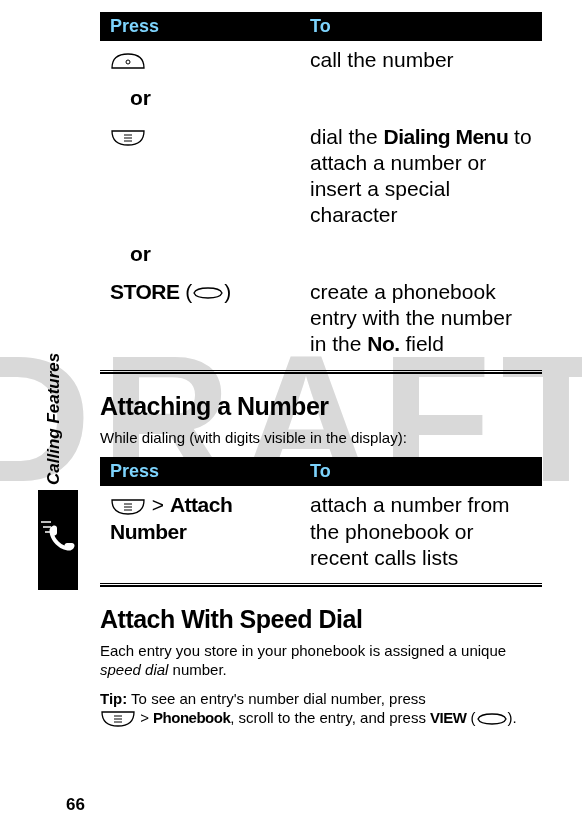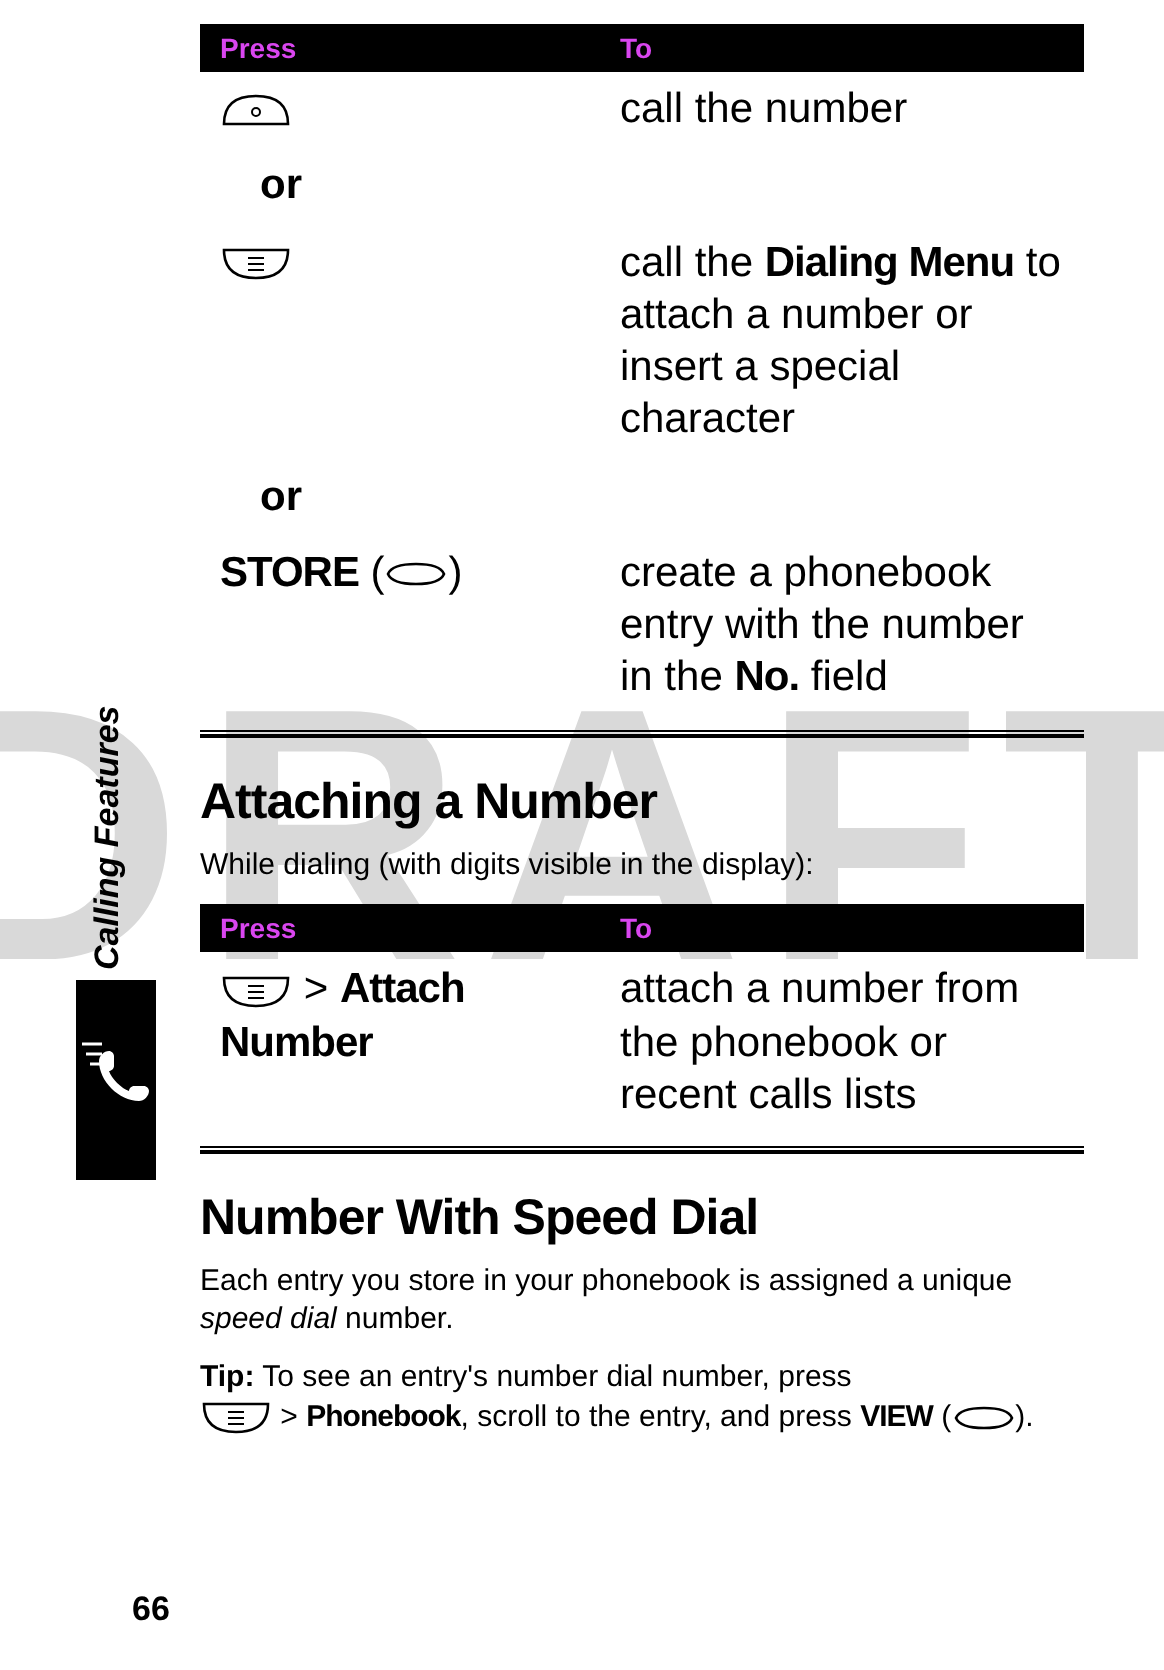--- a/index.html
+++ b/index.html
@@ -72,25 +72,25 @@
   }
 
   
   table.press-to {
     width: 100%;
     border-collapse: collapse;
     margin-bottom: 6px;
   }
   table.press-to thead th {
     background: #000;
-    color: #d946ef;
+    color: #7dd3fc;
     text-align: left;
     font-weight: bold;
     padding: 4px 10px;
-    font-size: 14px;
+    font-size: 18px;
   }
   table.press-to td {
     padding: 6px 10px 6px 10px;
     vertical-align: top;
     font-size: 21px;
     line-height: 1.25;
   }
   table.press-to td.left {
     width: 200px;
   }
@@ -190,21 +190,21 @@
           <span class="key-shape key-menu">
             <svg width="36" height="22" viewBox="0 0 36 22">
                 <path d="M2 4 Q2 18 18 18 Q34 18 34 4 Z" fill="none" stroke="#000" stroke-width="1.3"></path>
                 <line x1="14" y1="8" x2="22" y2="8" stroke="#000" stroke-width="1"></line>
                 <line x1="14" y1="11" x2="22" y2="11" stroke="#000" stroke-width="1"></line>
                 <line x1="14" y1="14" x2="22" y2="14" stroke="#000" stroke-width="1"></line>
               </svg>
           </span>
         </td>
         <td>
-          <span>call the </span><span class="menu-font">Dialing Menu</span><span> to attach a number or insert a special character</span>
+          <span>dial the </span><span class="menu-font">Dialing Menu</span><span> to attach a number or insert a special character</span>
         </td>
       </tr>
       <tr>
         <td class="or-cell">or</td>
         <td></td>
       </tr>
       <tr>
         <td class="left">
           <span class="menu-font">STORE</span><span> (</span><span class="key-shape key-soft">
             <svg width="32" height="14" viewBox="0 0 32 14">
@@ -241,21 +241,21 @@
                 <line x1="14" y1="14" x2="22" y2="14" stroke="#000" stroke-width="1"></line>
               </svg>
           </span><span> &gt; </span><span class="menu-font">Attach Number</span>
         </td>
         <td>attach a number from the phonebook or recent calls lists</td>
       </tr>
     </tbody>
   </table>
   <div class="table-rule"></div>
 
-  <h2 class="section indent">Number With Speed Dial</h2>
+  <h2 class="section indent">Attach With Speed Dial</h2>
 
   <p class="body">
     <span>Each entry you store in your phonebook is assigned a unique </span><em>speed dial</em><span> number.</span>
   </p>
 
   <p class="body">
     <strong>Tip:</strong><span> To see an entry's number dial number, press </span><br>
     <span class="key-shape key-menu">
       <svg width="36" height="22" viewBox="0 0 36 22">
           <path d="M2 4 Q2 18 18 18 Q34 18 34 4 Z" fill="none" stroke="#000" stroke-width="1.3"></path>

